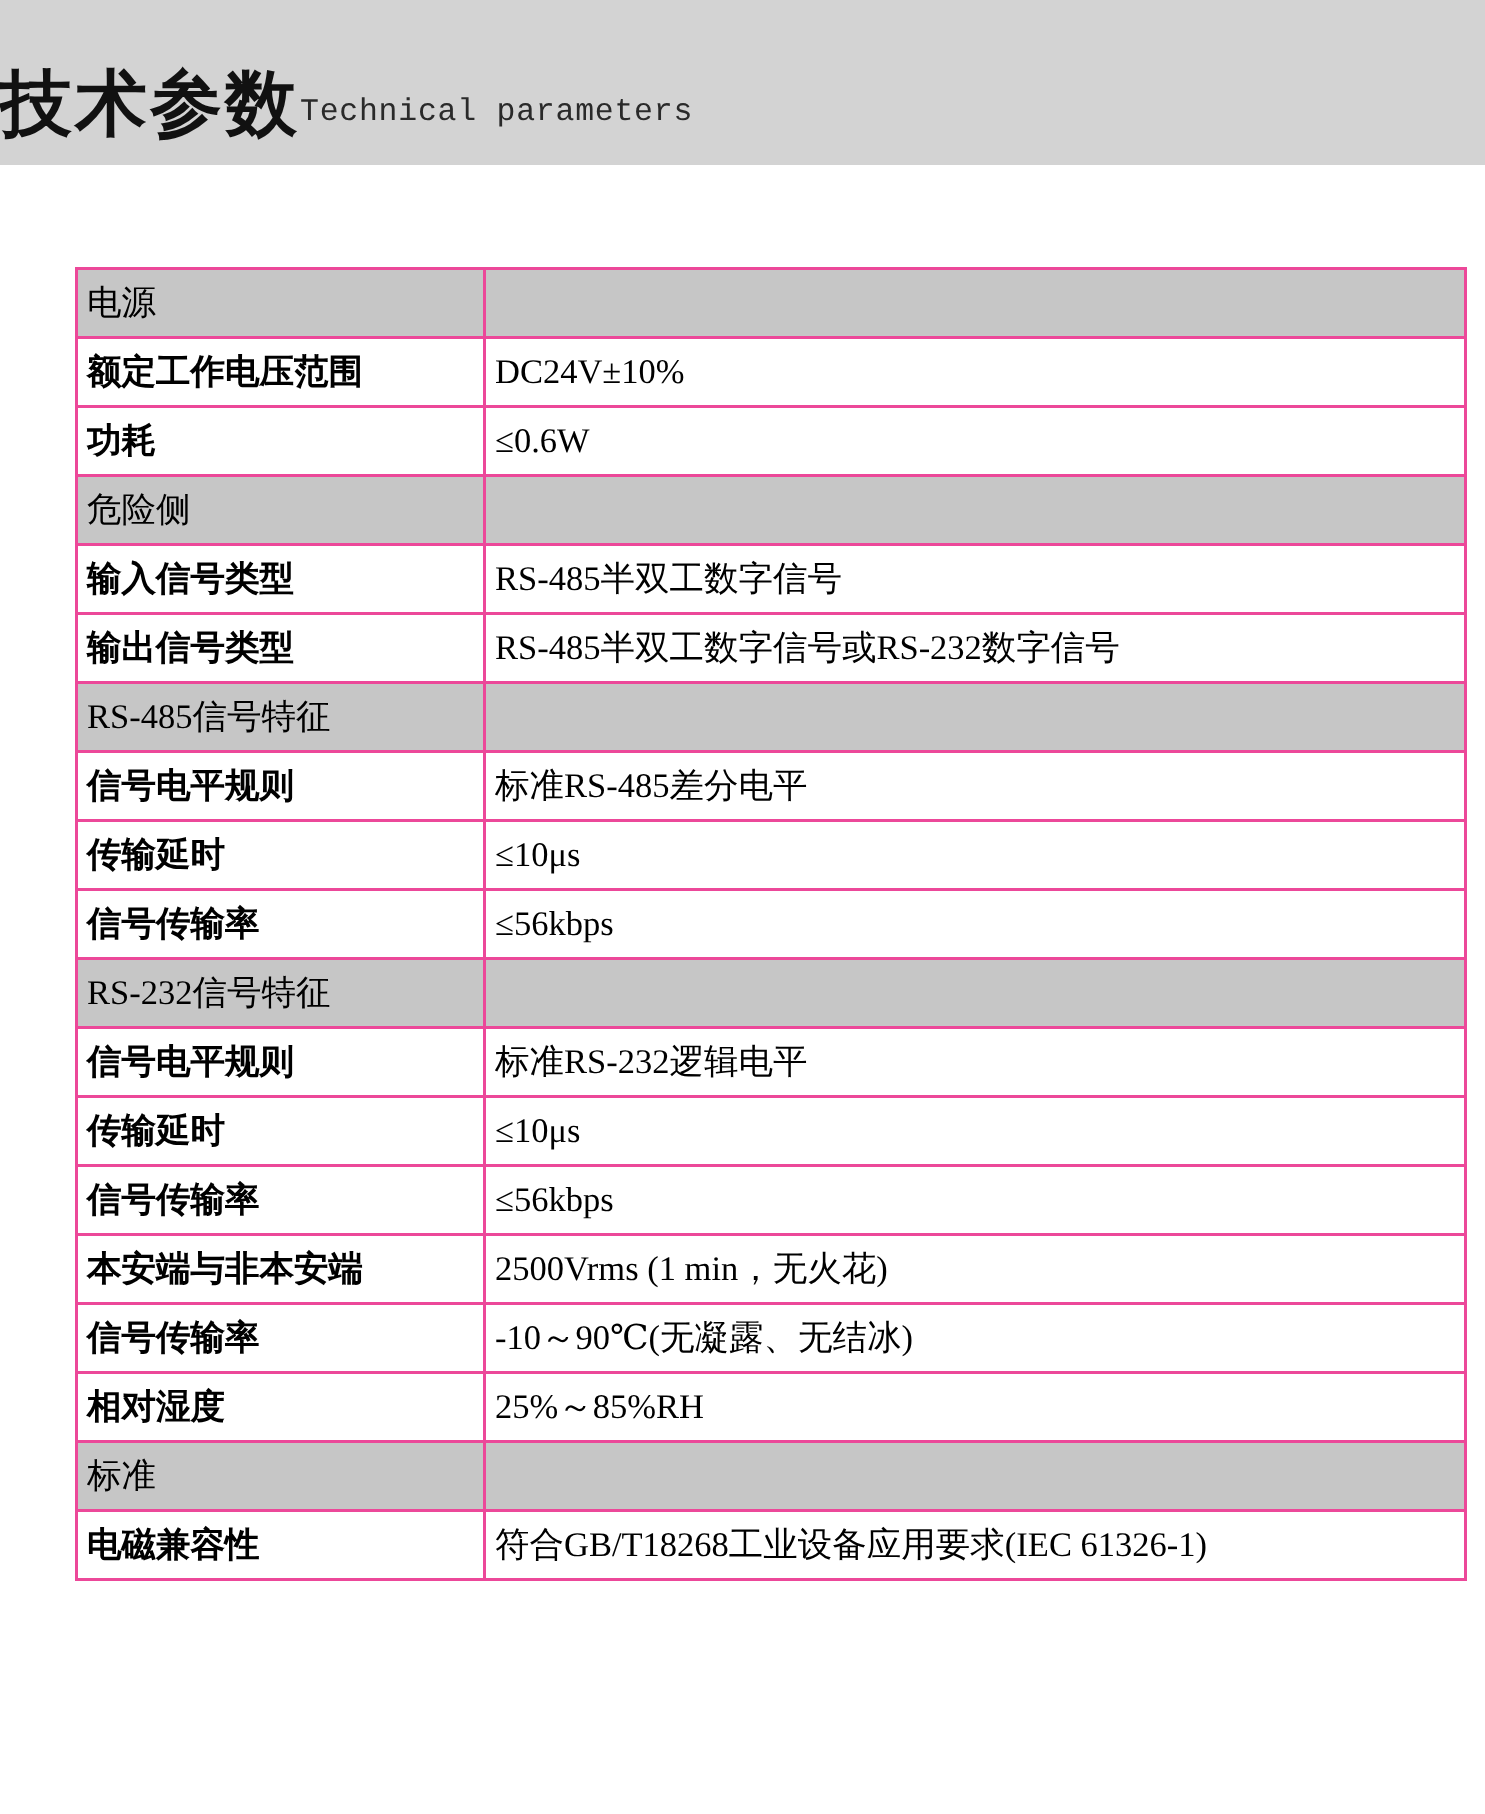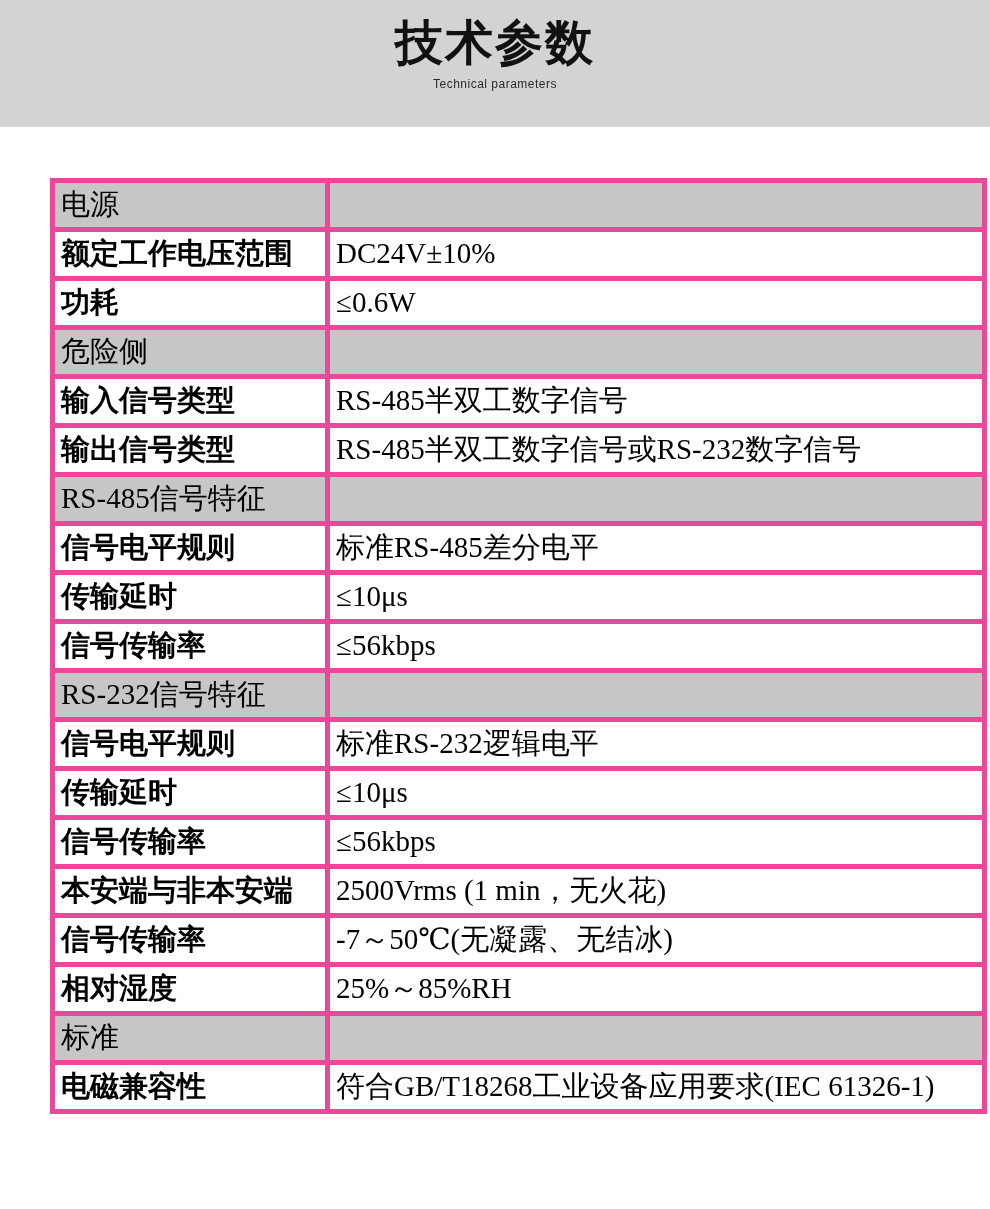--- a/index.html
+++ b/index.html
@@ -15,62 +15,62 @@
     overflow: hidden;
   }
   .page {
     position: relative;
     width: 990px;
     height: 1209px;
     background: #ffffff;
   }
   .header-band {
     width: 990px;
-    height: 127px;
+    height: 110px;
     background: #d3d3d3;
     display: flex;
-    flex-direction: column;
+    flex-direction: row;
     align-items: center;
     justify-content: flex-start;
     box-sizing: border-box;
-    padding-top: 19px;
+    padding-top: 30px;
   }
   .header-title-cn {
     font-family: "Liberation Sans", "DejaVu Sans", sans-serif;
     font-size: 48px;
     font-weight: bold;
     letter-spacing: 2px;
     line-height: 1.0;
     color: #111111;
   }
   .header-title-en {
-    font-family: Liberation Sans, sans-serif;
-    font-size: 12px;
+    font-family: Liberation Mono, monospace;
+    font-size: 21px;
     font-weight: normal;
     color: #2a2a2a;
     margin-top: 10px;
     letter-spacing: 0.5px;
   }
   .table-wrap {
     position: absolute;
     left: 50px;
     top: 178px;
     width: 900px;
   }
   table.spec {
     border-collapse: collapse;
     width: 900px;
     table-layout: fixed;
     border: 2px solid #000000;
   }
   table.spec td {
-    border: 5px solid #ec4899;
+    border: 2px solid #ec4899;
     height: 44px;
     padding: 0 6px;
-    font-size: 29px;
+    font-size: 23px;
     line-height: 1.1;
     vertical-align: middle;
     white-space: nowrap;
     overflow: hidden;
   }
   td.label {
     width: 258px;
     letter-spacing: 0px;
     font-weight: bold;
   }
@@ -218,21 +218,21 @@
             </td>
             <td class="value">
               <span class="cell-text">2500Vrms (1 min，无火花)</span>
             </td>
           </tr>
           <tr class="item">
             <td class="label">
               <span class="cell-text">信号传输率</span>
             </td>
             <td class="value">
-              <span class="cell-text">-7～50℃(无凝露、无结冰)</span>
+              <span class="cell-text">-10～90℃(无凝露、无结冰)</span>
             </td>
           </tr>
           <tr class="item">
             <td class="label">
               <span class="cell-text">相对湿度</span>
             </td>
             <td class="value">
               <span class="cell-text">25%～85%RH</span>
             </td>
           </tr>

